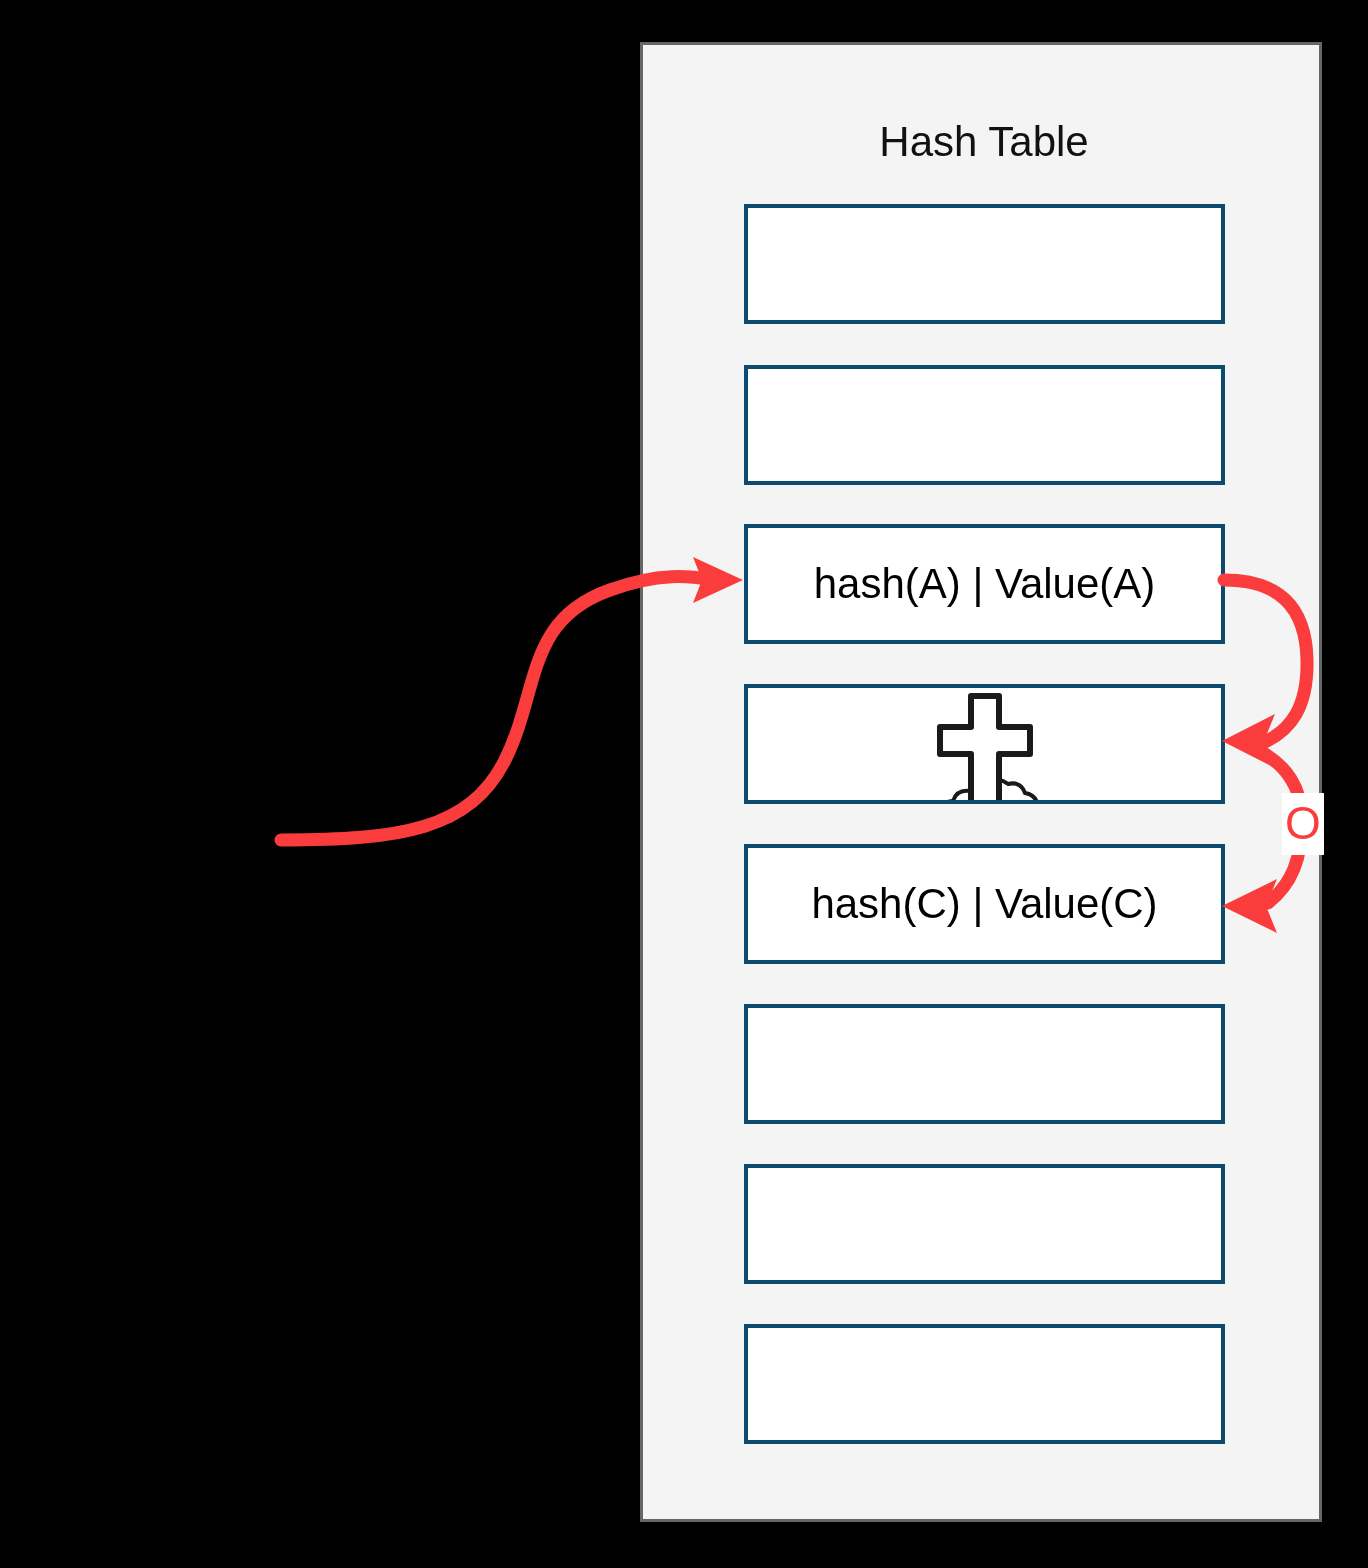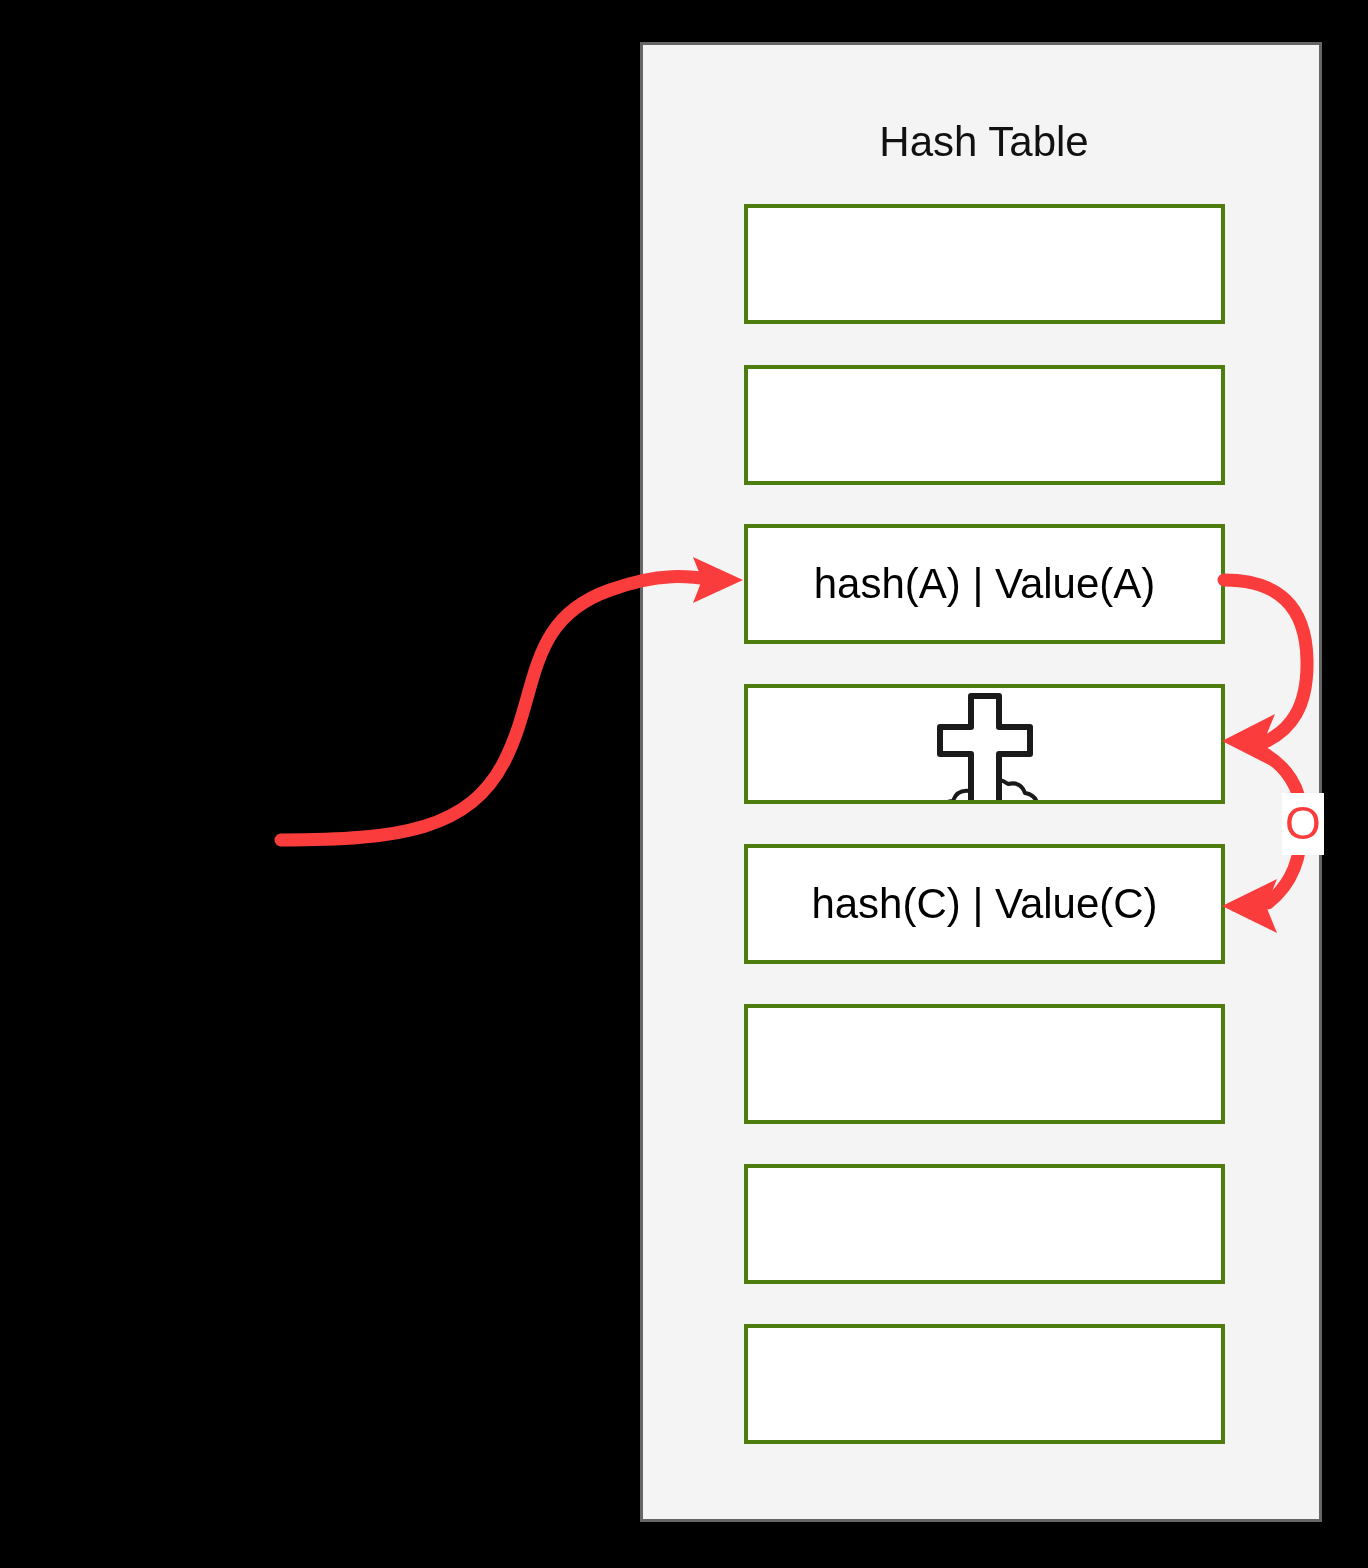--- a/index.html
+++ b/index.html
@@ -48,21 +48,21 @@
     white-space: nowrap;
   }
 
   
   .slot {
     position: absolute;
     left: 101px;          
     width: 481px;
     height: 120px;
     background: #ffffff;
-    border: 4px solid #4d7c0f;
+    border: 4px solid #0c4a6e;
     box-sizing: border-box;
     display: flex;
     align-items: center;
     justify-content: center;
     overflow: hidden;
   }
   .slot-label {
     font-size: 42px;
     line-height: 48px;
     color: #000000;

